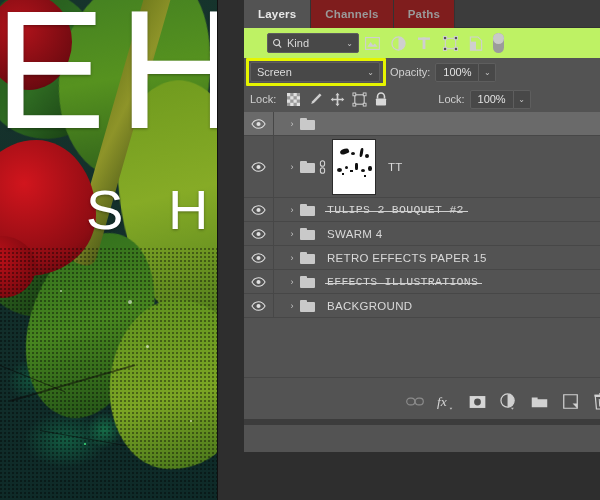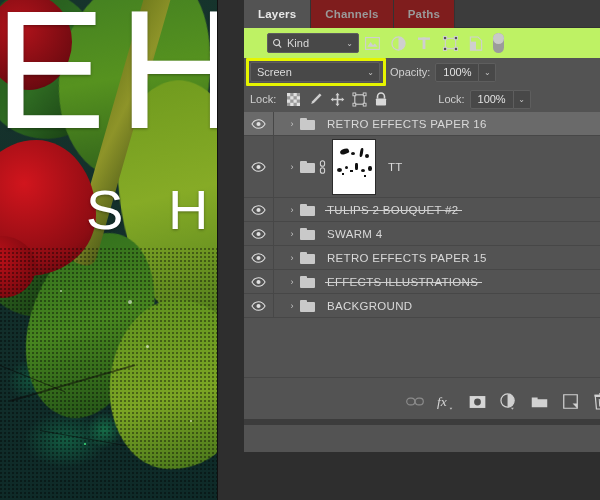--- a/index.html
+++ b/index.html
@@ -209,21 +209,21 @@
   .thumb {
     width:44px; height:56px; background:#fff; border:1px solid #2b2b2b;
     margin-left:3px; position:relative; overflow:hidden; flex:0 0 auto;
   }
   .mk { position:absolute; background:#101010; }
   .rowname {
     font-size:11.5px; color:#d9d9d9; margin-left:12px; letter-spacing:.3px;
     white-space:nowrap;
   }
   .rowname.mixed { letter-spacing:.2px; }
-  .rowname.struck { position:relative; }
+  .rowname.struck { position:relative;font-family:Liberation Mono, monospace; }
   .rowname.struck::after {
     content:""; position:absolute; left:-2px; right:-4px; top:58%;
     height:1px; background:#cfcfcf;
   }
   .clip-arrow {
     width:16px; display:flex; align-items:center; justify-content:center;
     font-size:11px; color:#c9c9c9; margin-left:10px;
   }
   .adj-ico {
     width:20px; height:14px; margin-left:4px; border:1px solid #d0d0d0;
@@ -401,21 +401,20 @@
       <div class="row h28 selected">
         <div class="eyecell">
           <svg width="15" height="10" viewBox="0 0 16 10">
             <path d="M1 5 C3 1.4 6 0.4 8 0.4 C10 0.4 13 1.4 15 5 C13 8.6 10 9.6 8 9.6 C6 9.6 3 8.6 1 5 Z" fill="none" stroke="#e0e0e0" stroke-width="1.1"></path>
             <circle cx="8" cy="5" r="2.2" fill="#e0e0e0"></circle>
           </svg>
         </div>
         <div class="indent"></div>
         <div class="chev-r">›</div>
         <div class="folder"></div>
-        <div class="rowname">RETRO EFFECTS PAPER 16</div>
       </div>
 
       <div class="row h64">
         <div class="eyecell">
           <svg width="15" height="10" viewBox="0 0 16 10">
             <path d="M1 5 C3 1.4 6 0.4 8 0.4 C10 0.4 13 1.4 15 5 C13 8.6 10 9.6 8 9.6 C6 9.6 3 8.6 1 5 Z" fill="none" stroke="#e0e0e0" stroke-width="1.1"></path>
             <circle cx="8" cy="5" r="2.2" fill="#e0e0e0"></circle>
           </svg>
         </div>
         <div class="indent"></div>

